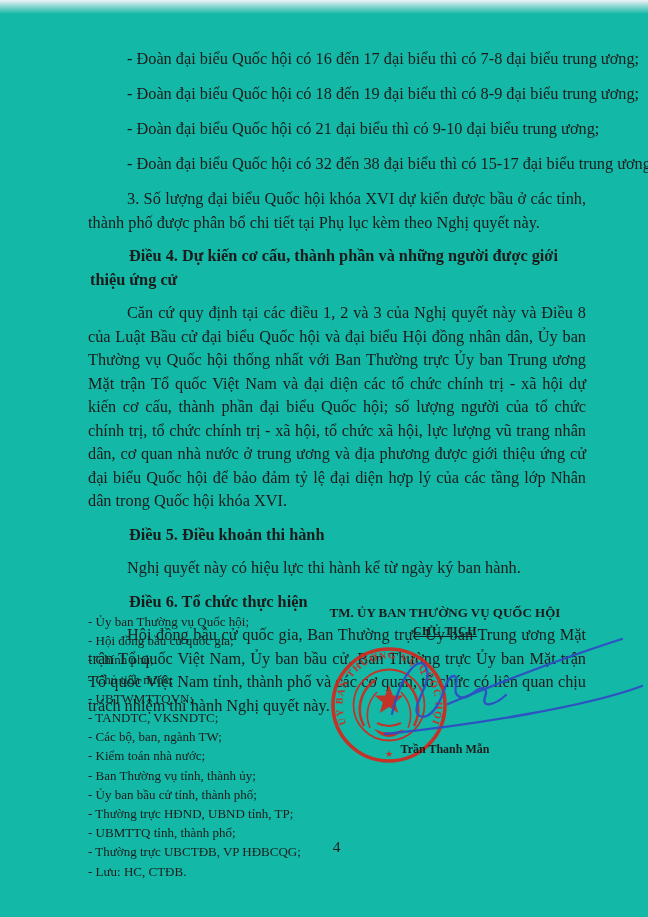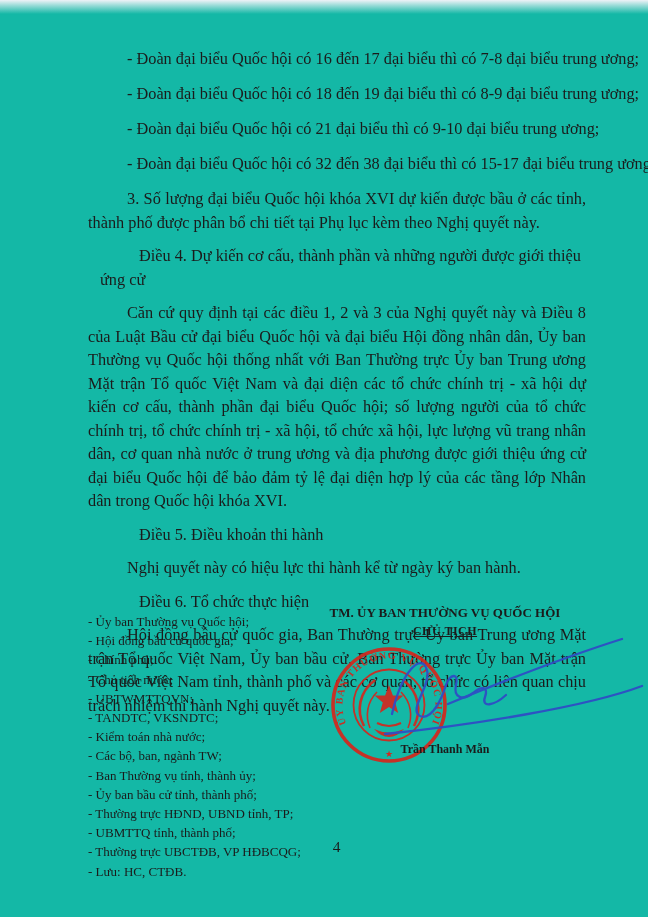--- a/index.html
+++ b/index.html
@@ -22,21 +22,21 @@
     font-size:16.3px;line-height:23.5px;
     text-align:justify;
   }
   .bullet{
     margin:0 0 11.5px 0;
     text-indent:39px;
     white-space:nowrap;
     text-align:left;
   }
   .para{margin:0 0 10px 0;text-indent:39px;}
-  .heading{margin:10px 0 10px 12px;text-indent:39px;font-weight:normal;text-align:left;}
+  .heading{margin:10px 0 10px 2px;text-indent:39px;font-weight:bold;text-align:left;}
   .single{margin:6px 0 10px 0;text-indent:39px;text-align:left;white-space:nowrap;}
 
   .recipients{
     position:absolute;left:88px;top:612px;width:250px;
     font-size:13px;line-height:19.2px;
   }
   .recipients-label{
     font-weight:bold;font-style:italic;font-size:14px;margin-bottom:1px;
   }
   .recipient-item{white-space:nowrap;}
@@ -83,22 +83,22 @@
     <p class="para">Hội đồng bầu cử quốc gia, Ban Thường trực Ủy ban Trung ương Mặt trận Tổ quốc Việt Nam, Ủy ban bầu cử, Ban Thường trực Ủy ban Mặt trận Tổ quốc Việt Nam tỉnh, thành phố và các cơ quan, tổ chức có liên quan chịu trách nhiệm thi hành Nghị quyết này.</p>
   </div>
 
   <div class="recipients">
     <div class="recipient-item">- Ủy ban Thường vụ Quốc hội;</div>
     <div class="recipient-item">- Hội đồng bầu cử quốc gia;</div>
     <div class="recipient-item">- Chính phủ;</div>
     <div class="recipient-item">- Chủ tịch nước;</div>
     <div class="recipient-item">- UBTWMTTQVN;</div>
     <div class="recipient-item">- TANDTC, VKSNDTC;</div>
+    <div class="recipient-item">- Các bộ, ban, ngành TW;</div>
     <div class="recipient-item">- Kiểm toán nhà nước;</div>
-    <div class="recipient-item">- Các bộ, ban, ngành TW;</div>
     <div class="recipient-item">- Ban Thường vụ tỉnh, thành ủy;</div>
     <div class="recipient-item">- Ủy ban bầu cử tỉnh, thành phố;</div>
     <div class="recipient-item">- Thường trực HĐND, UBND tỉnh, TP;</div>
     <div class="recipient-item">- UBMTTQ tỉnh, thành phố;</div>
     <div class="recipient-item">- Thường trực UBCTĐB, VP HĐBCQG;</div>
     <div class="recipient-item">- Lưu: HC, CTĐB.</div>
   </div>
 
   <div class="sign-block">
     <div class="sign-org">TM. ỦY BAN THƯỜNG VỤ QUỐC HỘI</div>

